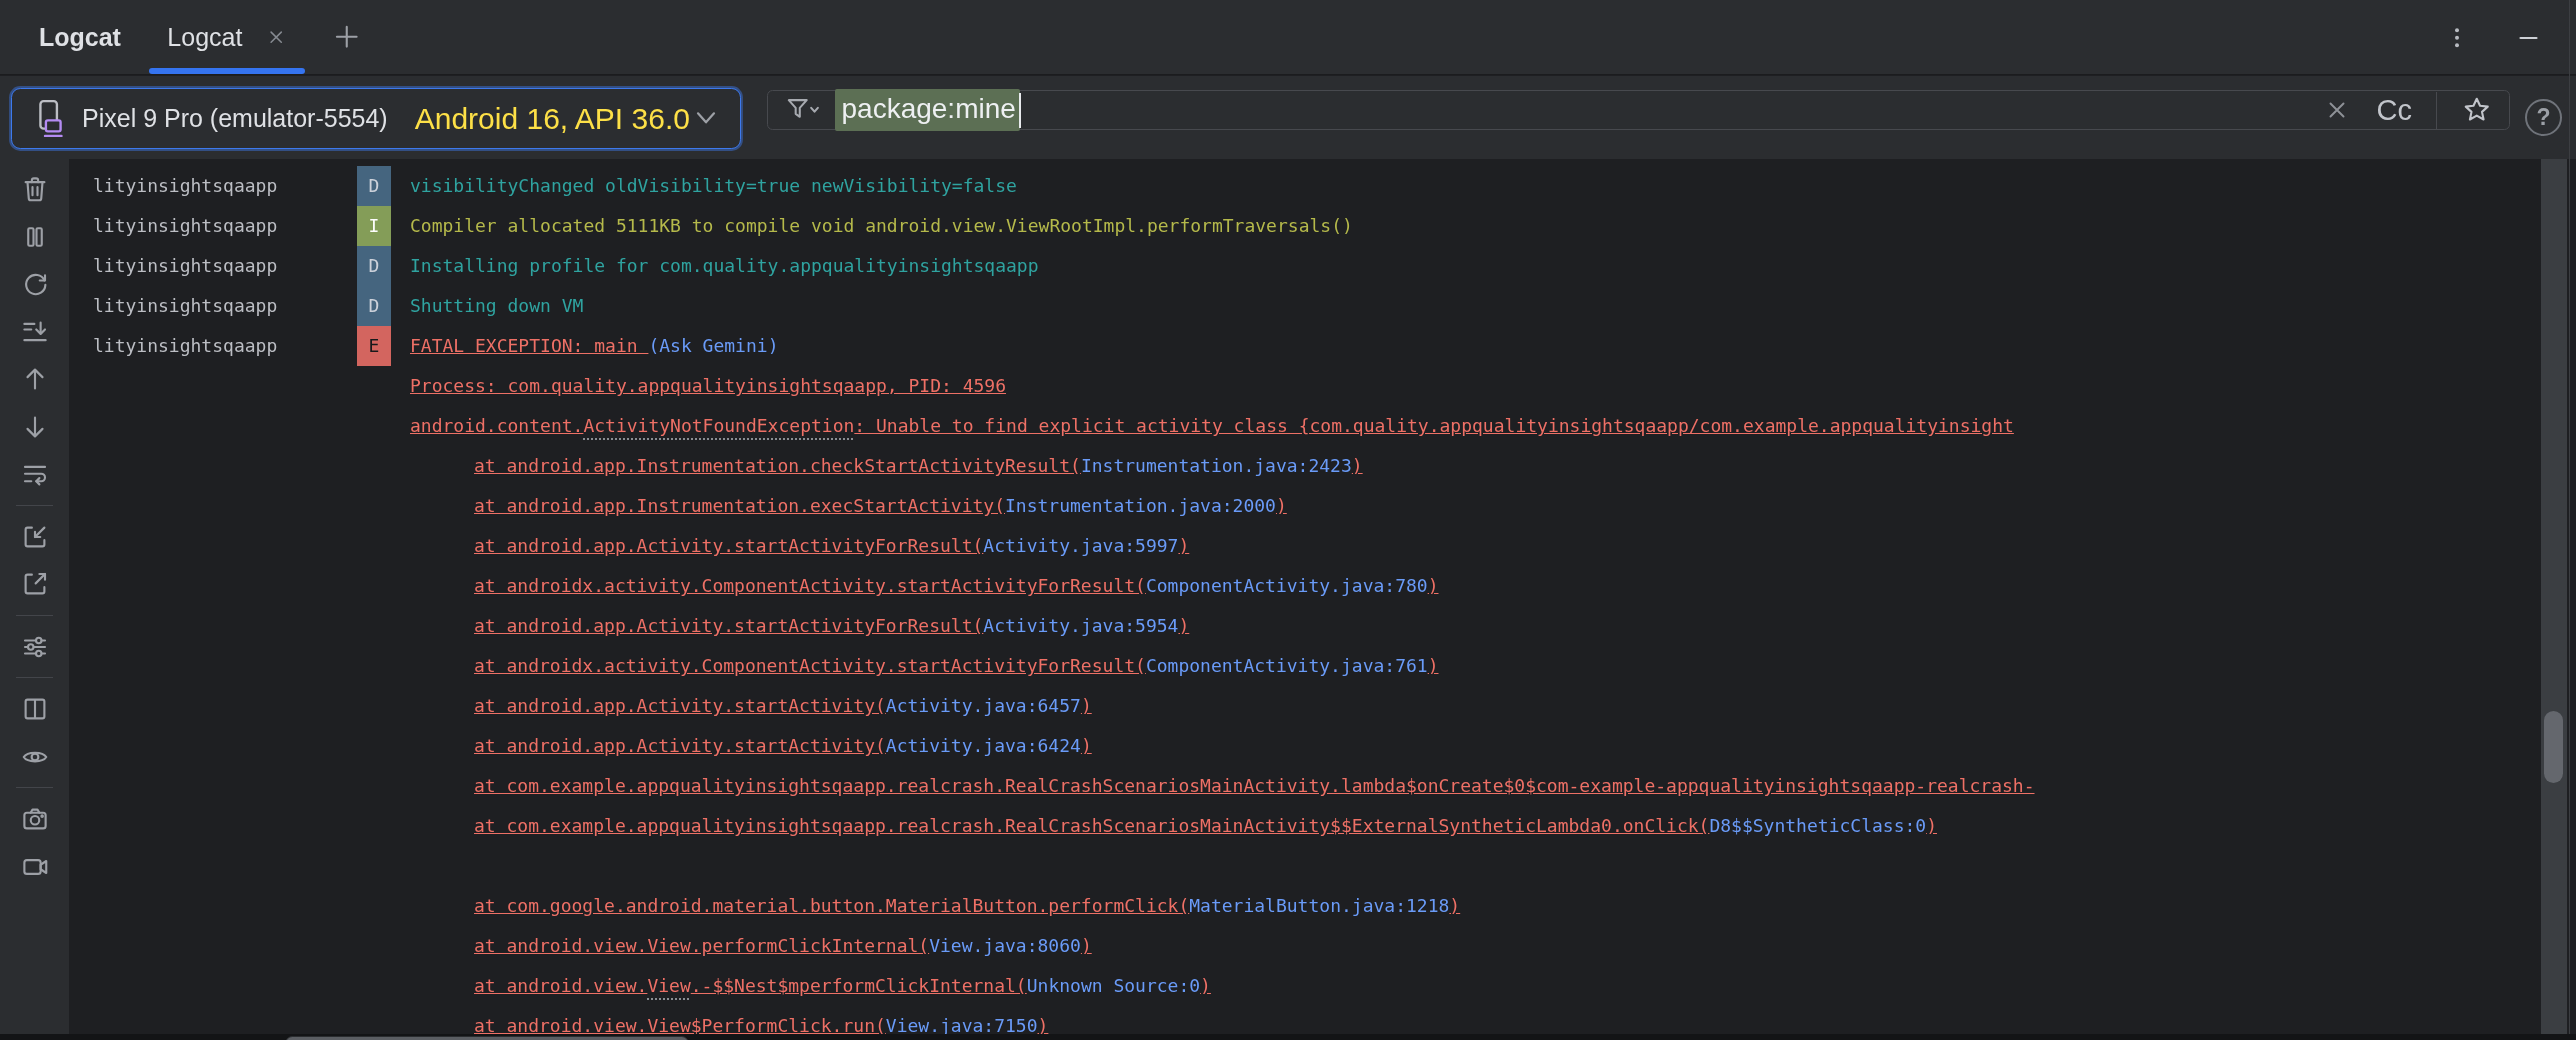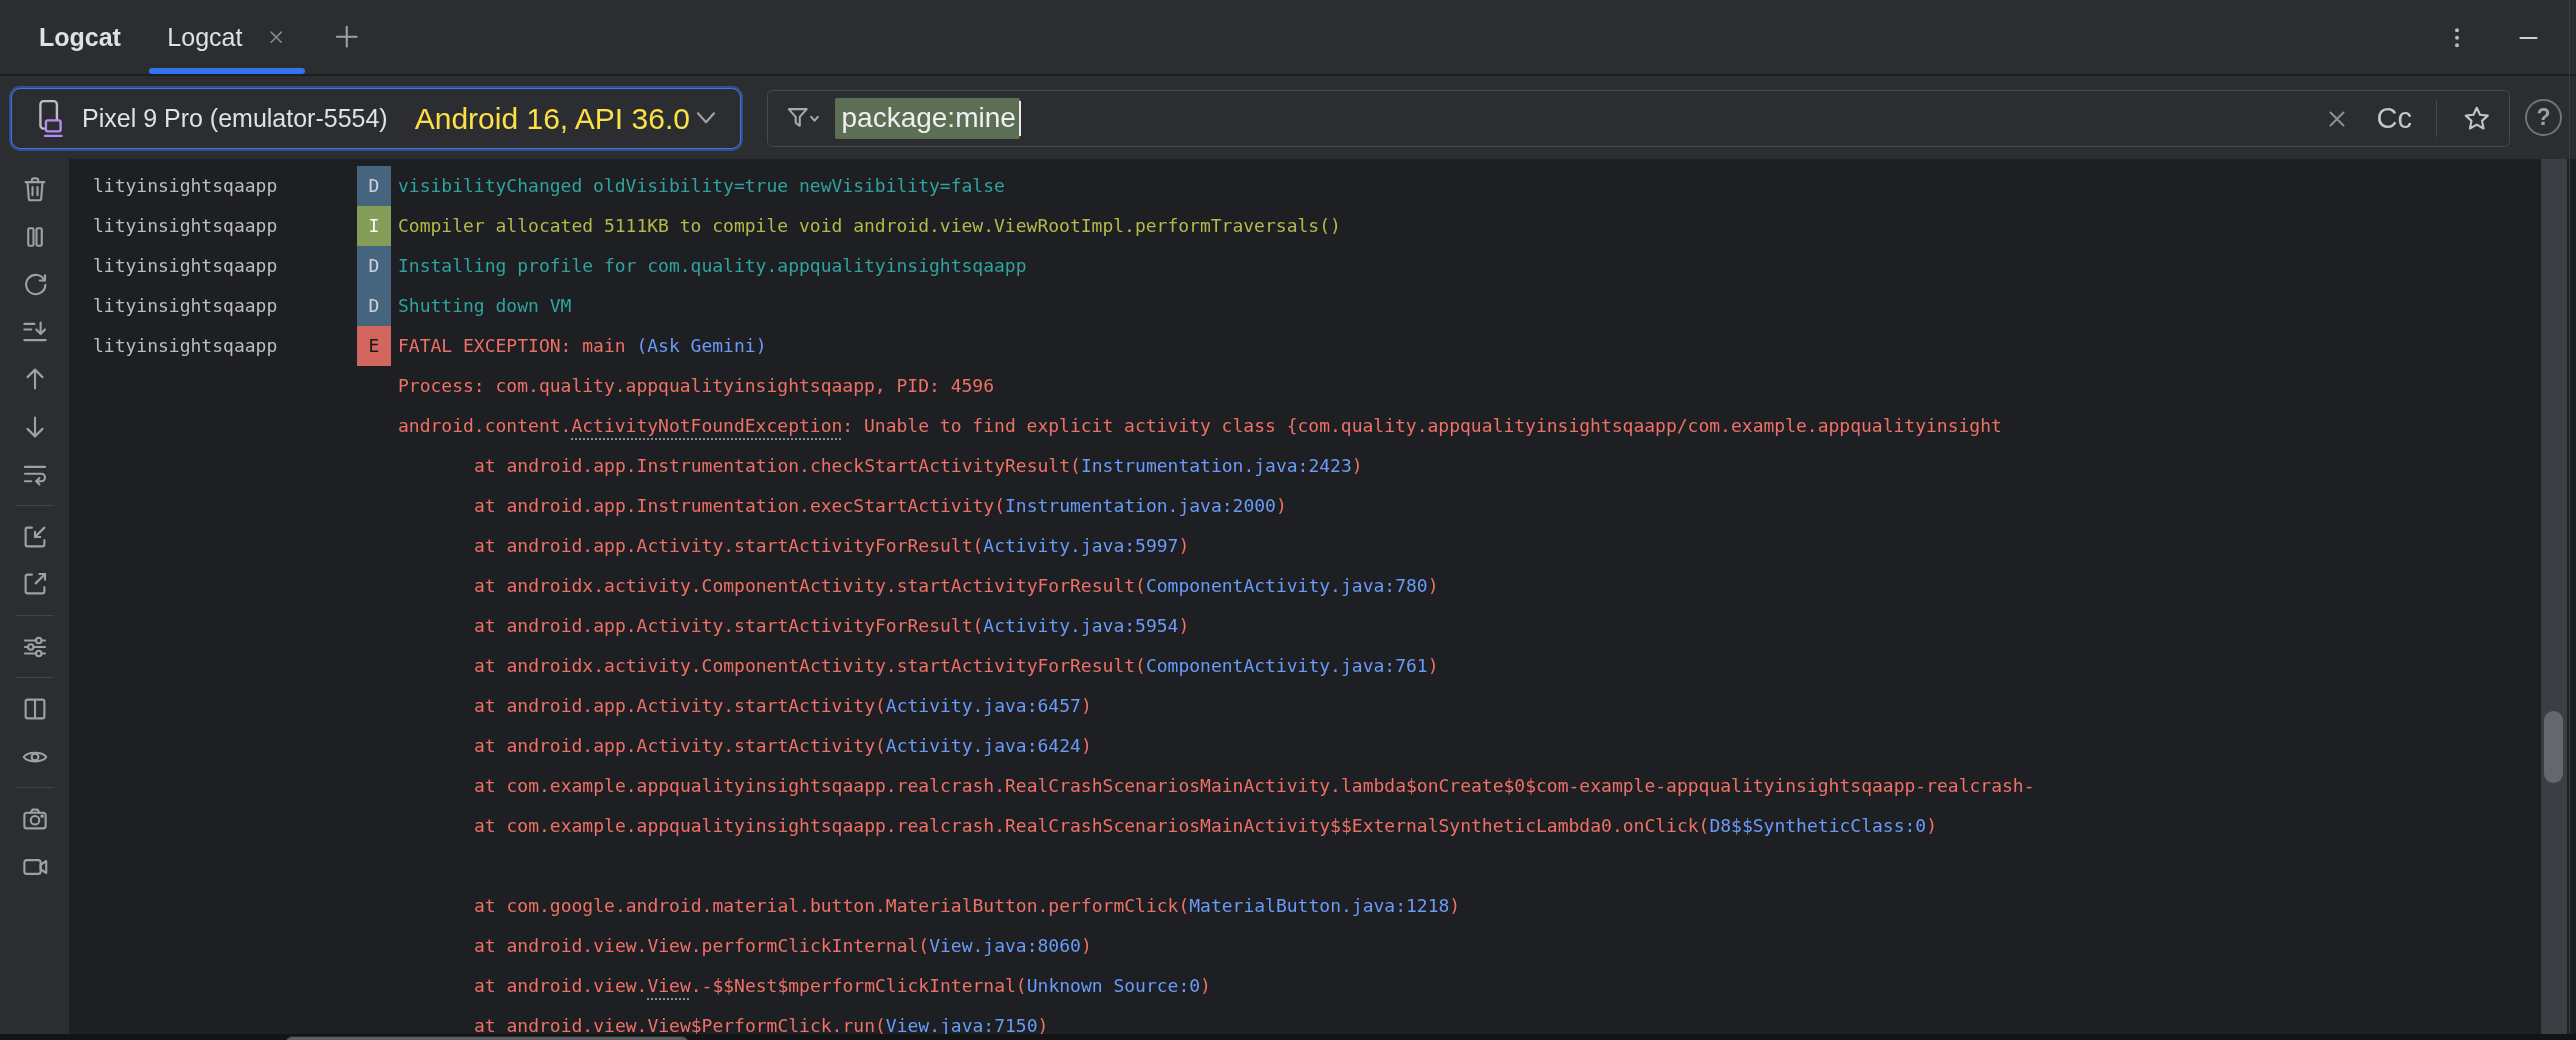--- a/index.html
+++ b/index.html
@@ -40,21 +40,21 @@
   .device-combo{position:absolute;left:11px;top:12px;width:730px;height:61px;border-radius:9.3px;
     border:1.9px solid #3d79ec;box-shadow:0 0 0 1.9px rgba(61,121,236,.45);background:var(--chrome);
     display:flex;align-items:center;padding:0 22px;cursor:default;}
   .device-icon{width:33px;height:41px;flex:none;}
   .device-icon svg{width:100%;height:100%;display:block;}
   .device-name{color:var(--text);font-size:25px;margin-left:15px;white-space:nowrap;}
   .device-details{color:#fde047;font-size:30px;margin-left:27px;white-space:nowrap;}
   .combo-chevron{margin-left:auto;width:24px;height:16.7px;color:#9da0a6;}
   .combo-chevron svg{width:100%;height:100%;display:block;}
 
-  .filter-box{position:absolute;left:767px;top:14px;width:1743px;height:57px;border:0.9px solid #47494e;
+  .filter-box{position:absolute;left:767px;top:14px;width:1743px;height:40px;border:0.9px solid #47494e;
     border-radius:5.6px;background:var(--chrome);display:flex;align-items:center;padding:0 16.7px 0 15px;}
   .funnel{width:41px;height:31.5px;color:#a7aab0;flex:none;}
   .funnel svg{width:100%;height:100%;display:block;}
   .query-wrap{display:flex;align-items:center;margin-left:11px;}
   .query{font-size:28px;color:#eef0f2;background:#5c6f54;padding:3.7px 4.6px 5.6px 6.5px;border-radius:1.9px;white-space:pre;}
   .caret{width:2.8px;height:35px;background:#e8eaed;margin-left:-1.9px;}
   .filter-actions{margin-left:auto;display:flex;align-items:center;}
   .icon-x{width:26px;height:26px;color:#8e9197;margin-right:26px;}
   .icon-x svg{width:100%;height:100%;display:block;}
   .match-case{font-size:29px;color:#c2c5cb;}
@@ -73,25 +73,25 @@
 
   
   .logarea{position:absolute;left:69px;top:159px;right:0;bottom:0;background:var(--logbg);overflow:hidden;
     font-family:"DejaVu Sans Mono","Liberation Mono",monospace;font-size:18px;line-height:40px;padding-top:7.4px;}
   .log-row{display:flex;white-space:pre;height:40px;}
   .cell-tag{width:288px;padding-left:24px;color:var(--tag);flex:none;overflow:hidden;}
   .cell-badge{width:34px;flex:none;text-align:center;}
   .lvl-D{background:#45657f;color:#ccd1da;}
   .lvl-I{background:#849d58;color:#fdfdfd;}
   .lvl-E{background:#d3655f;color:#17191b;}
-  .cell-msg{padding-left:7px;flex:1;overflow:hidden;}
+  .cell-msg{padding-left:19px;flex:1;overflow:hidden;}
   .ind-2 .cell-msg{padding-left:83px;}
   .c-debug{color:var(--debug);}
   .c-info{color:var(--info);}
-  .c-error{color:var(--error);}
+  .c-error{color:var(--error);text-decoration:underline;}
   .c-link{color:var(--link);text-underline-offset:4.6px;cursor:pointer;}
   .u-dotted{text-decoration-line:underline;text-decoration-style:dotted;text-decoration-color:#8a8d92;
     text-decoration-thickness:1.9px;text-underline-offset:5.6px;}
 
   
   .vtrack{position:absolute;top:0;right:9.3px;width:26px;bottom:0;background:#3b3e42;}
   .vthumb{position:absolute;left:3.7px;right:3.7px;top:552px;height:72px;border-radius:10.2px;background:#64676d;}
   .win-rborder{position:absolute;right:6.5px;top:0;bottom:0;width:0.9px;background:#3c3e42;}
   .bottombar{position:absolute;left:0;right:0;bottom:0;height:7.4px;background:#131416;}
   .hthumb{position:absolute;left:285px;top:2.8px;width:404px;height:15px;border-radius:7.4px;background:#5b5e63;border:1.9px solid #2a2c2f;}

